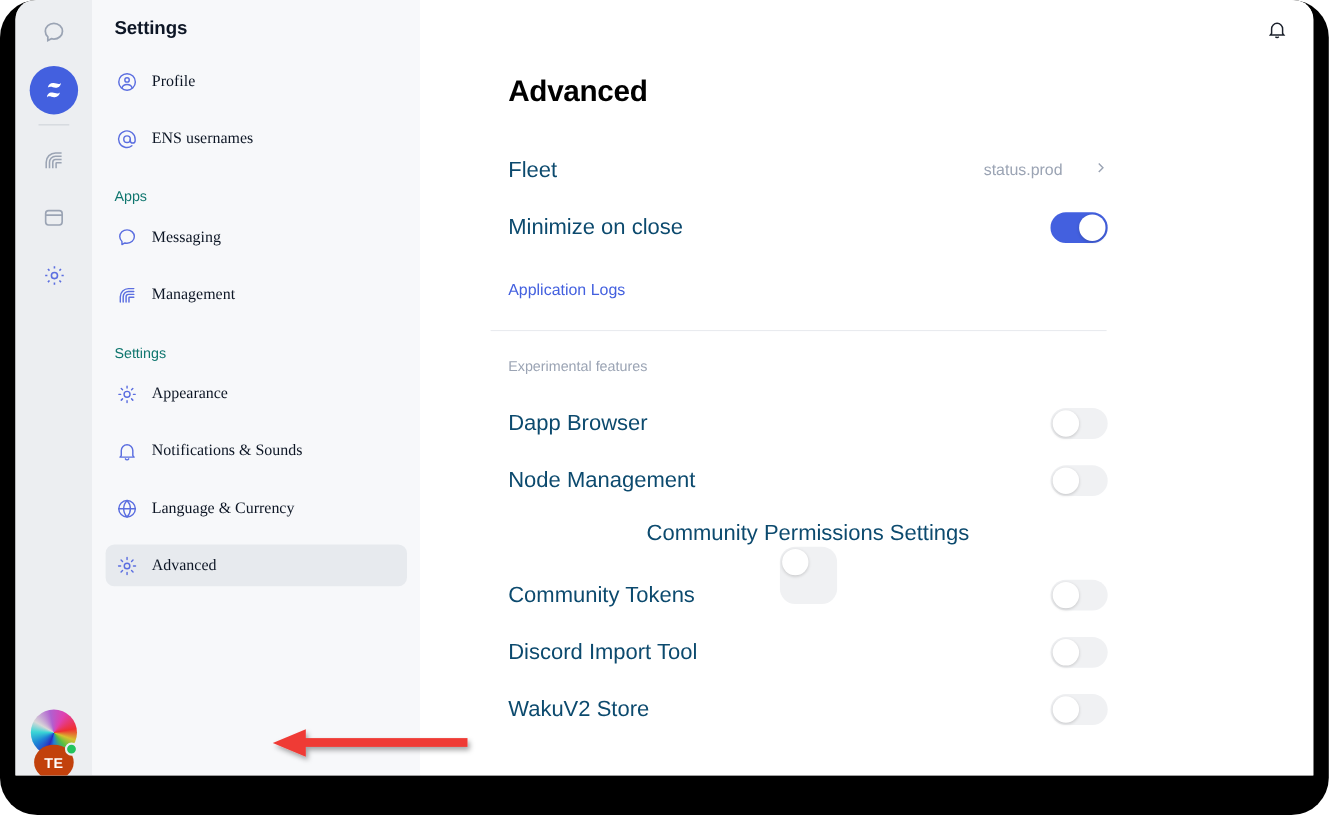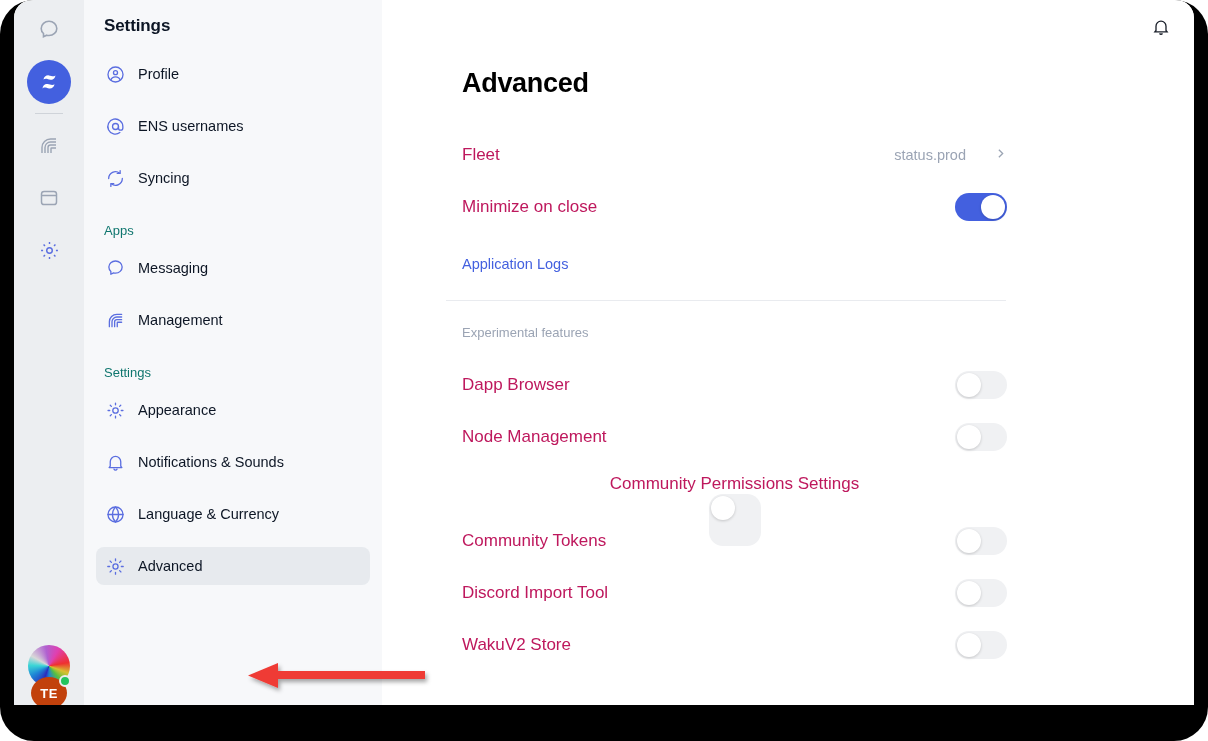--- a/index.html
+++ b/index.html
@@ -105,20 +105,21 @@
     padding-left: 20px;
     font-size: 13px; color: #0f766e;
   }
   .nav-item {
     height: 38px;
     margin: 0 12px 14px 12px;
     display: flex; align-items: center;
     padding-left: 8px;
     border-radius: 8px;
     cursor: pointer;
+    font-family: Liberation Serif, serif;
   }
   .nav-item.selected { background: #e7eaee; }
   .nav-item .nav-icon {
     width: 22px; height: 22px;
     margin-right: 12px;
     display: flex; align-items: center; justify-content: center;
     flex: 0 0 22px;
   }
   .nav-item .nav-label {
     font-size: 14.5px; color: #0d1625;
@@ -143,21 +144,21 @@
     font-size: 27px; font-weight: bold; color: #000000;
     letter-spacing: -.3px;
   }
   .row {
     position: absolute;
     left: 80px;
     width: 545px;
     height: 30px;
     display: flex; align-items: center; justify-content: space-between;
   }
-  .row-label { font-size: 17px; color: #be185d; }
+  .row-label { font-size: 20px; color: #0c4a6e; }
   .row-value-wrap { display: flex; align-items: center; gap: 28px; }
   .row-value { font-size: 14.5px; color: #9ba4b4; }
   #app-logs-link {
     position: absolute;
     left: 80px; top: 256px;
     font-size: 14.5px; color: #4360df;
     cursor: pointer;
   }
   #content-divider {
     position: absolute;
@@ -277,31 +278,20 @@
             <span class="nav-label">Profile</span>
           </div>
           <div class="nav-item">
             <span class="nav-icon">
               <svg width="21" height="21" viewBox="0 0 24 24" fill="none" stroke="#5b6ee0" stroke-width="1.5" stroke-linecap="round" stroke-linejoin="round">
                 <circle cx="12" cy="12" r="3.4"></circle>
                 <path d="M15.4 12v1.6a2.5 2.5 0 005 0V12a8.6 8.6 0 10-3.4 6.9"></path>
               </svg>
             </span>
             <span class="nav-label">ENS usernames</span>
-          </div>
-          <div class="nav-item">
-            <span class="nav-icon">
-              <svg width="21" height="21" viewBox="0 0 24 24" fill="none" stroke="#5b6ee0" stroke-width="1.5" stroke-linecap="round" stroke-linejoin="round">
-                <path d="M4.2 12a7.8 7.8 0 0112.6-6.1"></path>
-                <path d="M19.8 12a7.8 7.8 0 01-12.6 6.1"></path>
-                <path d="M17.3 2.9v3.3h-3.3"></path>
-                <path d="M6.7 21.1v-3.3h3.3"></path>
-              </svg>
-            </span>
-            <span class="nav-label">Syncing</span>
           </div>
           <div class="nav-group-label">Apps</div>
           <div class="nav-item">
             <span class="nav-icon">
               <svg width="21" height="21" viewBox="0 0 24 24" fill="none" stroke="#5b6ee0" stroke-width="1.5" stroke-linecap="round" stroke-linejoin="round">
                 <path d="M12 3.4c-4.2 0-7.6 3.1-7.6 7 0 2 .9 3.7 2.3 5v3.2l3.1-1.6c.7.2 1.4.3 2.2.3 4.2 0 7.6-3.1 7.6-6.9s-3.4-7-7.6-7z"></path>
               </svg>
             </span>
             <span class="nav-label">Messaging</span>
           </div>

